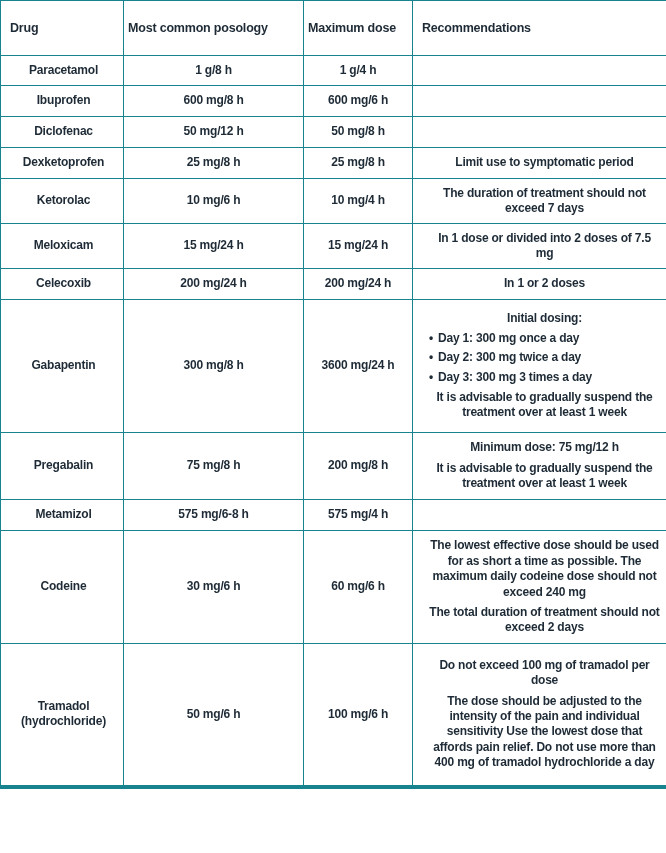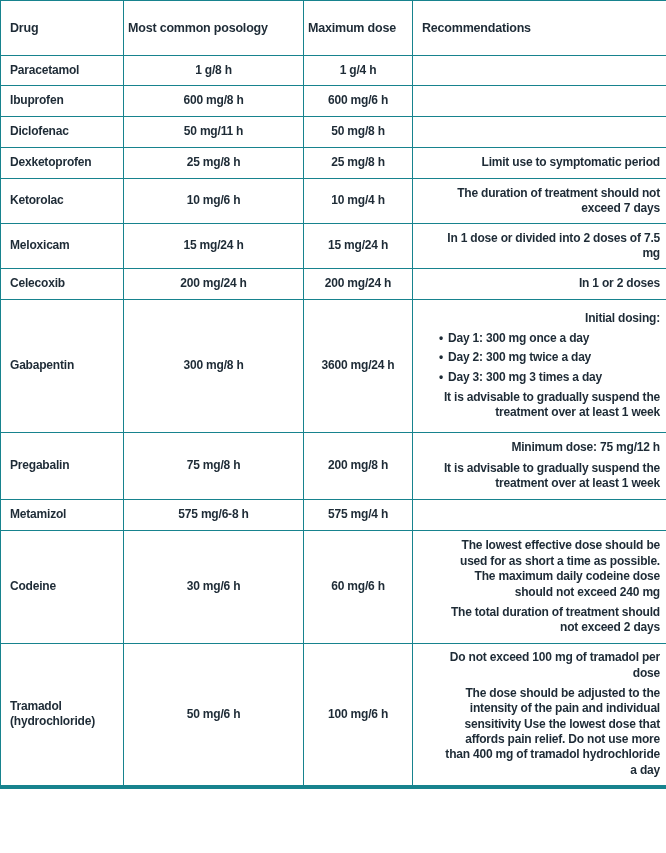--- a/index.html
+++ b/index.html
@@ -42,23 +42,23 @@
     padding: 6px 8px;
     overflow: hidden;
   }
   thead tr { height: 55px; }
   th {
     text-align: left;
     font-size: 12.5px;
     padding-left: 9px;
   }
   th.center { text-align: left; padding-left: 4px; padding-right: 4px; }
-  td.drug-cell { text-align: left; padding-left: 9px; padding-right: 6px; }
+  td.drug-cell { text-align: center; padding-left: 9px; padding-right: 6px; }
   td.center-cell { text-align: center; padding-left: 4px; padding-right: 4px; }
-  td.rec-cell { text-align: right; padding-left: 26px; padding-right: 6px; margin-top: 28px; }
+  td.rec-cell { text-align: center; padding-left: 16px; padding-right: 6px; margin-top: 28px; }
 
   .para + .para { margin-top: 5px; }
   .para.bullet { display: flex; gap: 5px; margin-top: 4px; }
   .bullet-glyph { flex: 0 0 auto; }
 </style>
 </head>
 <body>
 
 <table class="dosing-table">
   <colgroup>
@@ -83,21 +83,21 @@
         <td class="rec-cell"></td>
       </tr>
       <tr style="height: 31px;">
         <td class="drug-cell">Ibuprofen</td>
         <td class="center-cell">600 mg/8 h</td>
         <td class="center-cell">600 mg/6 h</td>
         <td class="rec-cell"></td>
       </tr>
       <tr style="height: 31px;">
         <td class="drug-cell">Diclofenac</td>
-        <td class="center-cell">50 mg/11 h</td>
+        <td class="center-cell">50 mg/12 h</td>
         <td class="center-cell">50 mg/8 h</td>
         <td class="rec-cell"></td>
       </tr>
       <tr style="height: 31px;">
         <td class="drug-cell">Dexketoprofen</td>
         <td class="center-cell">25 mg/8 h</td>
         <td class="center-cell">25 mg/8 h</td>
         <td class="rec-cell">
           <div class="para">Limit use to symptomatic period</div>
         </td>

